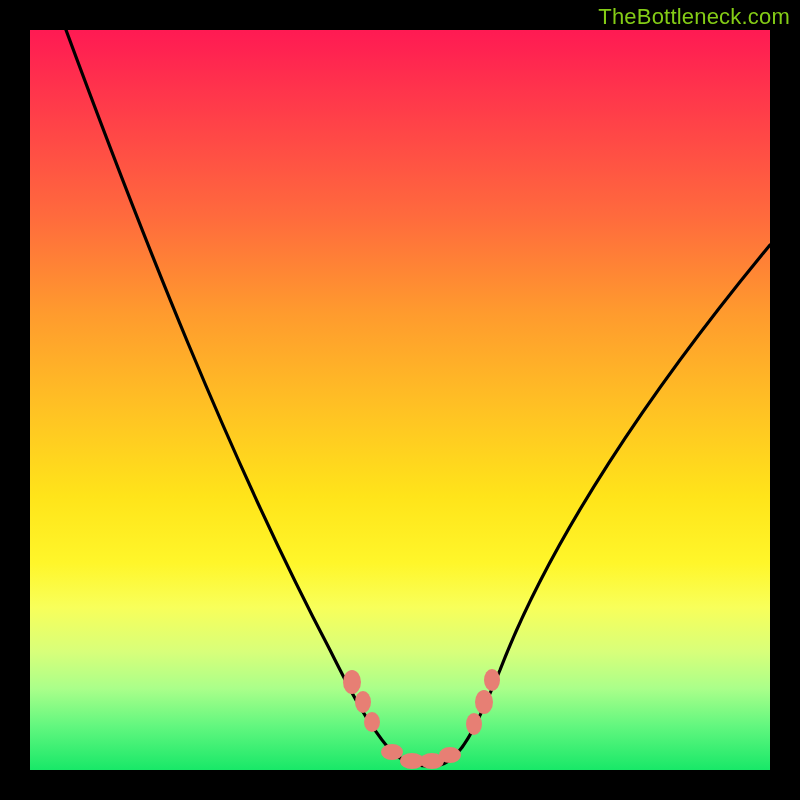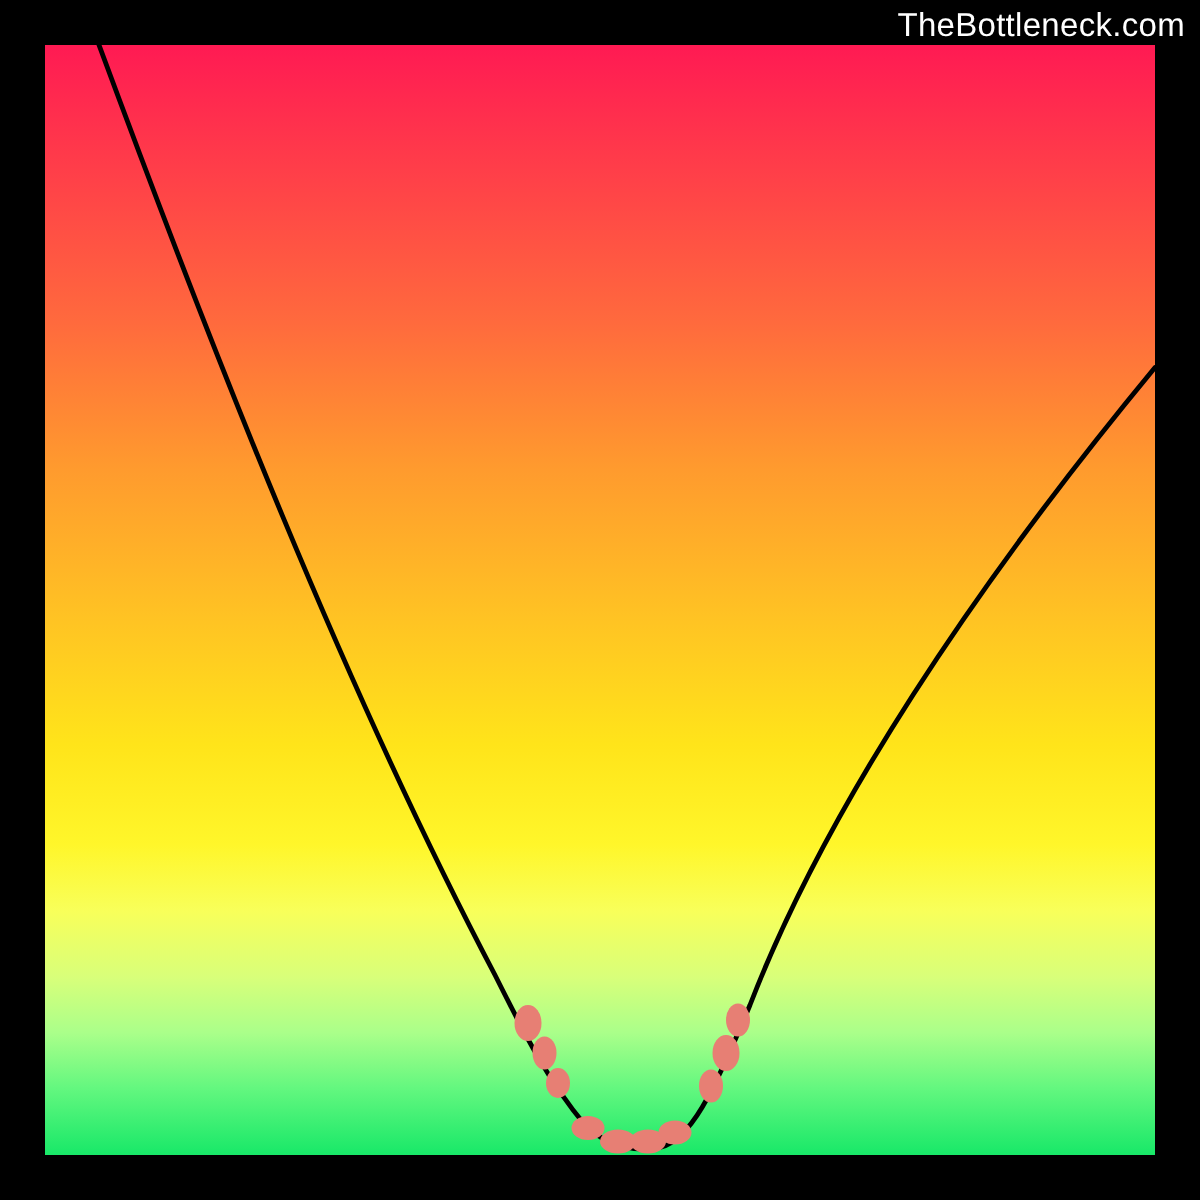--- a/index.html
+++ b/index.html
@@ -45,21 +45,21 @@
     position: absolute;
     left: 0;
     top: 0;
     width: 740px;
     height: 740px;
   }
   .watermark {
     position: absolute;
     top: 4px;
     right: 10px;
-    color: #ffffff;
+    color: #84cc16;
     font-size: 22px;
     font-weight: 400;
     letter-spacing: 0.2px;
   }
 </style>
 </head>
 <body>
 
 <div class="frame">
   <div class="plot">

